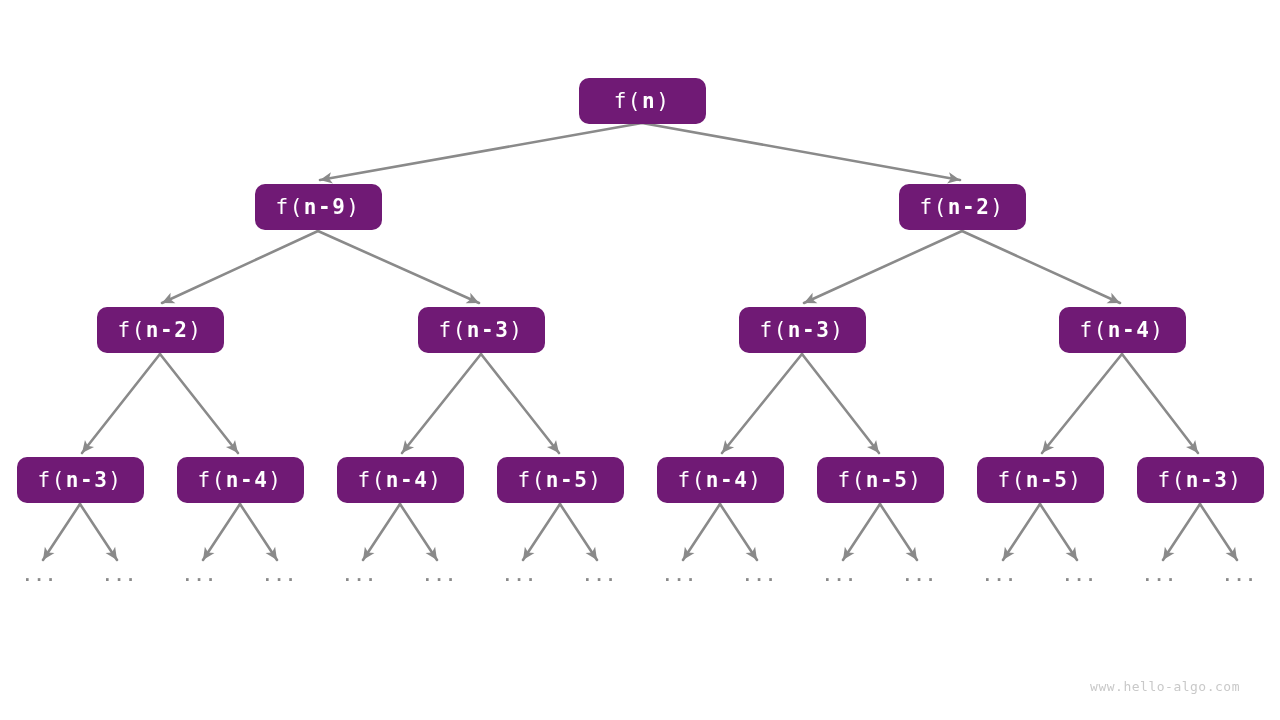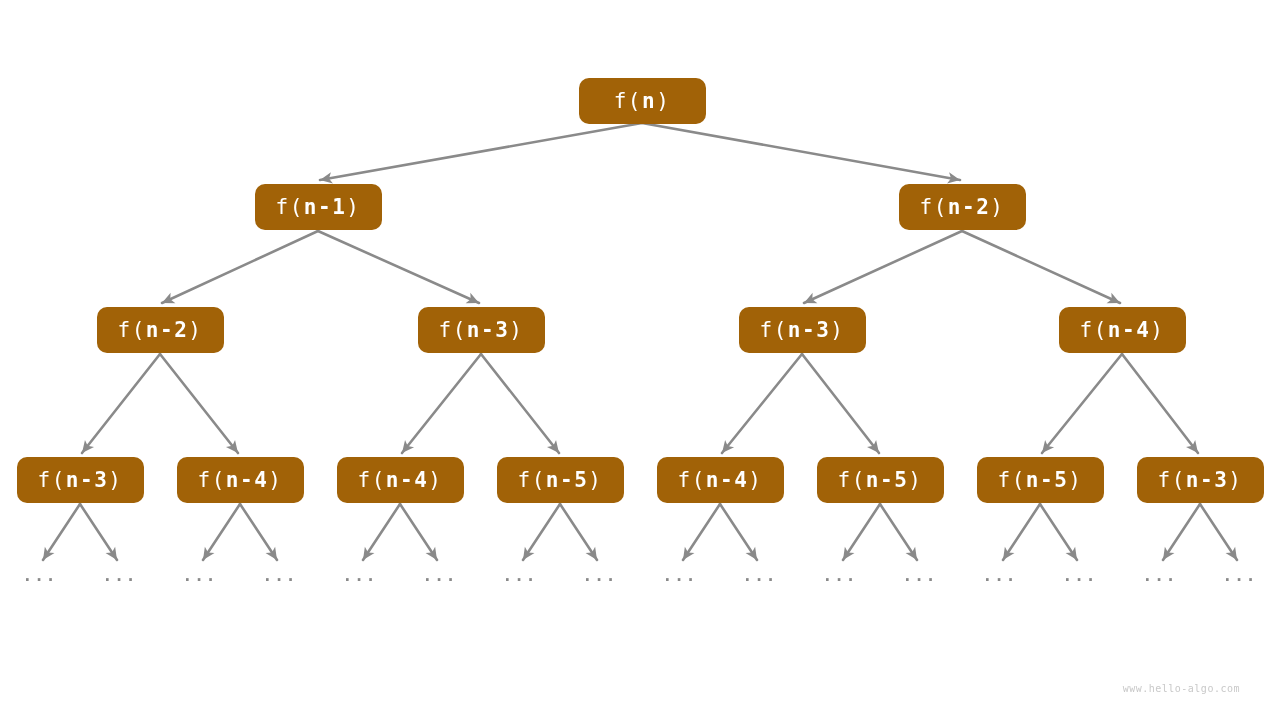--- a/index.html
+++ b/index.html
@@ -17,21 +17,21 @@
   }
   .edge-line {
     stroke: #8a8a8a;
     stroke-width: 2.6;
     stroke-linecap: round;
   }
   .node {
     position: absolute;
     width: 127px;
     height: 46px;
-    background: #a16207;
+    background: #701a75;
     border-radius: 10px;
     color: #ffffff;
     font-size: 21px;
     letter-spacing: 1.5px;
     display: flex;
     align-items: center;
     justify-content: center;
     white-space: nowrap;
   }
   .node b { font-weight: bold; }
@@ -43,21 +43,21 @@
     font-size: 16px;
     line-height: 20px;
     letter-spacing: 2px;
     top: 566px;
   }
   .watermark {
     position: absolute;
     right: 40px;
     bottom: 26px;
     color: #c9c9c9;
-    font-size: 10px;
+    font-size: 13px;
     letter-spacing: 0.5px;
   }
 </style>
 </head>
 <body>
 
 <div class="stage">
 
   <svg class="edges" width="1280" height="720" viewBox="0 0 1280 720">
     <defs>
@@ -99,21 +99,21 @@
     <line class="edge-line" marker-end="url(#arrow)" x1="1040" y1="504" x2="1077" y2="560"></line>
     <line class="edge-line" marker-end="url(#arrow)" x1="1200" y1="504" x2="1163" y2="560"></line>
     <line class="edge-line" marker-end="url(#arrow)" x1="1200" y1="504" x2="1237" y2="560"></line>
   </svg>
 
   <div class="node" style="left:578.5px; top:78px">
     <span><span>f(</span><b>n</b><span>)</span></span>
   </div>
 
   <div class="node" style="left:254.5px; top:184px">
-    <span><span>f(</span><b>n-1</b><span>)</span></span>
+    <span><span>f(</span><b>n-9</b><span>)</span></span>
   </div>
   <div class="node" style="left:898.5px; top:184px">
     <span><span>f(</span><b>n-2</b><span>)</span></span>
   </div>
 
   <div class="node" style="left:96.5px; top:307px">
     <span><span>f(</span><b>n-2</b><span>)</span></span>
   </div>
   <div class="node" style="left:417.5px; top:307px">
     <span><span>f(</span><b>n-3</b><span>)</span></span>

